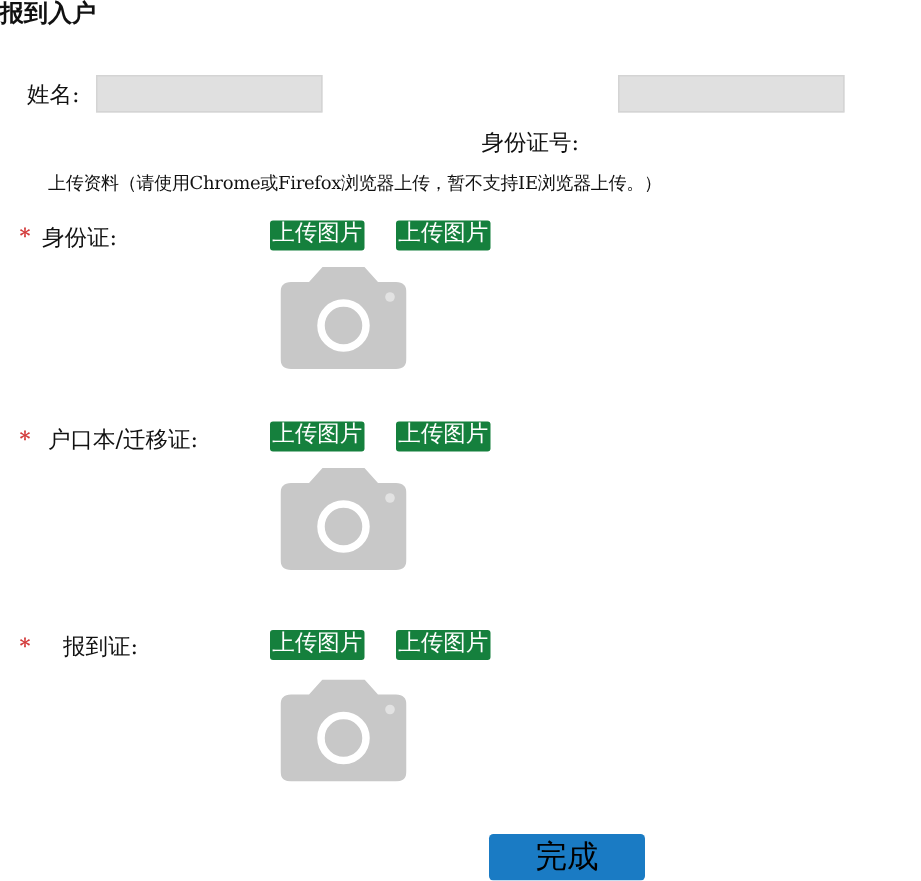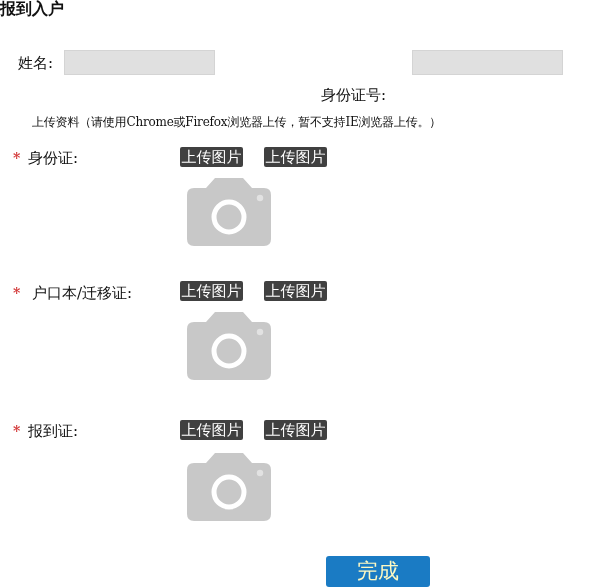--- a/index.html
+++ b/index.html
@@ -4,25 +4,25 @@
   <style>
     html, body { margin: 0; padding: 0; background: #ffffff; }
     body { width: 614px; height: 587px; position: relative; overflow: hidden;
            font-family: "DejaVu Serif", "Liberation Serif", serif; color: #111; }
     .abs { position: absolute; }
     .title { left: 0; top: 0; font-size: 16px; font-weight: bold; line-height: 18px; letter-spacing: 0px; }
     .label { font-size: 15px; font-weight: normal; line-height: 20px; white-space: nowrap; }
     .input { background: #e0e0e0; border: 1px solid #d4d4d4; box-sizing: border-box; height: 25px; }
     .note { left: 32px; top: 112px; font-size: 12px; font-weight: normal; line-height: 20px; white-space: nowrap; letter-spacing: -0.2px; }
     .star { color: #d33a3a; font-size: 14px; font-weight: bold; line-height: 20px; }
-    .upbtn { background: #404040; color: #ffffff; font-size: 15px; line-height: 20px; height: 20px;
-             width: 63px; text-align: center; border-radius: 2px; font-family: Liberation Serif, serif;
+    .upbtn { background: #15803d; color: #ffffff; font-size: 15px; line-height: 20px; height: 20px;
+             width: 63px; text-align: center; border-radius: 2px; font-family: Liberation Mono, monospace;
              cursor: pointer; white-space: nowrap; overflow: hidden; }
     .camera { width: 84px; height: 68px; }
-    .done { left: 326px; top: 556px; width: 104px; height: 31px; background: #1a7bc4; color: #fef9c3;
+    .done { left: 326px; top: 556px; width: 104px; height: 31px; background: #1a7bc4; color: #000000;
             border-radius: 3px; text-align: center; font-size: 21px; line-height: 31px;
             font-family: "DejaVu Sans", "Liberation Sans", sans-serif; cursor: pointer; }
   </style>
 </head>
 <body>
 
 <div class="abs title">报到入户</div>
 
 <div class="abs label" style="left:18px; top:53px;">姓名:</div>
 <input class="abs input" style="left: 64px; top: 50px; width: 151px;" type="text" value="">
@@ -50,21 +50,21 @@
 <div class="abs upbtn" style="left:264px; top:281px;">上传图片</div>
 <div class="abs camera" style="left:187px; top:312px;">
   <svg width="84" height="68" viewBox="0 0 84 68">
     <path d="M28 0 H56 L65 10 H77 Q84 10 84 17 V61 Q84 68 77 68 H7 Q0 68 0 61 V17 Q0 10 7 10 H19 Z" fill="#c8c8c8"></path>
     <circle cx="42" cy="39" r="15" fill="none" stroke="#ffffff" stroke-width="5"></circle>
     <circle cx="73" cy="20" r="3.2" fill="#e2e2e2"></circle>
   </svg>
 </div>
 
 <div class="abs star" style="left:13px; top:421px;">*</div>
-<div class="abs label" style="left:28px; top:421px;">报到证:</div>
+<div class="abs label" style="left:42px; top:421px;">报到证:</div>
 <div class="abs upbtn" style="left:180px; top:420px;">上传图片</div>
 <div class="abs upbtn" style="left:264px; top:420px;">上传图片</div>
 <div class="abs camera" style="left:187px; top:453px;">
   <svg width="84" height="68" viewBox="0 0 84 68">
     <path d="M28 0 H56 L65 10 H77 Q84 10 84 17 V61 Q84 68 77 68 H7 Q0 68 0 61 V17 Q0 10 7 10 H19 Z" fill="#c8c8c8"></path>
     <circle cx="42" cy="39" r="15" fill="none" stroke="#ffffff" stroke-width="5"></circle>
     <circle cx="73" cy="20" r="3.2" fill="#e2e2e2"></circle>
   </svg>
 </div>
 

